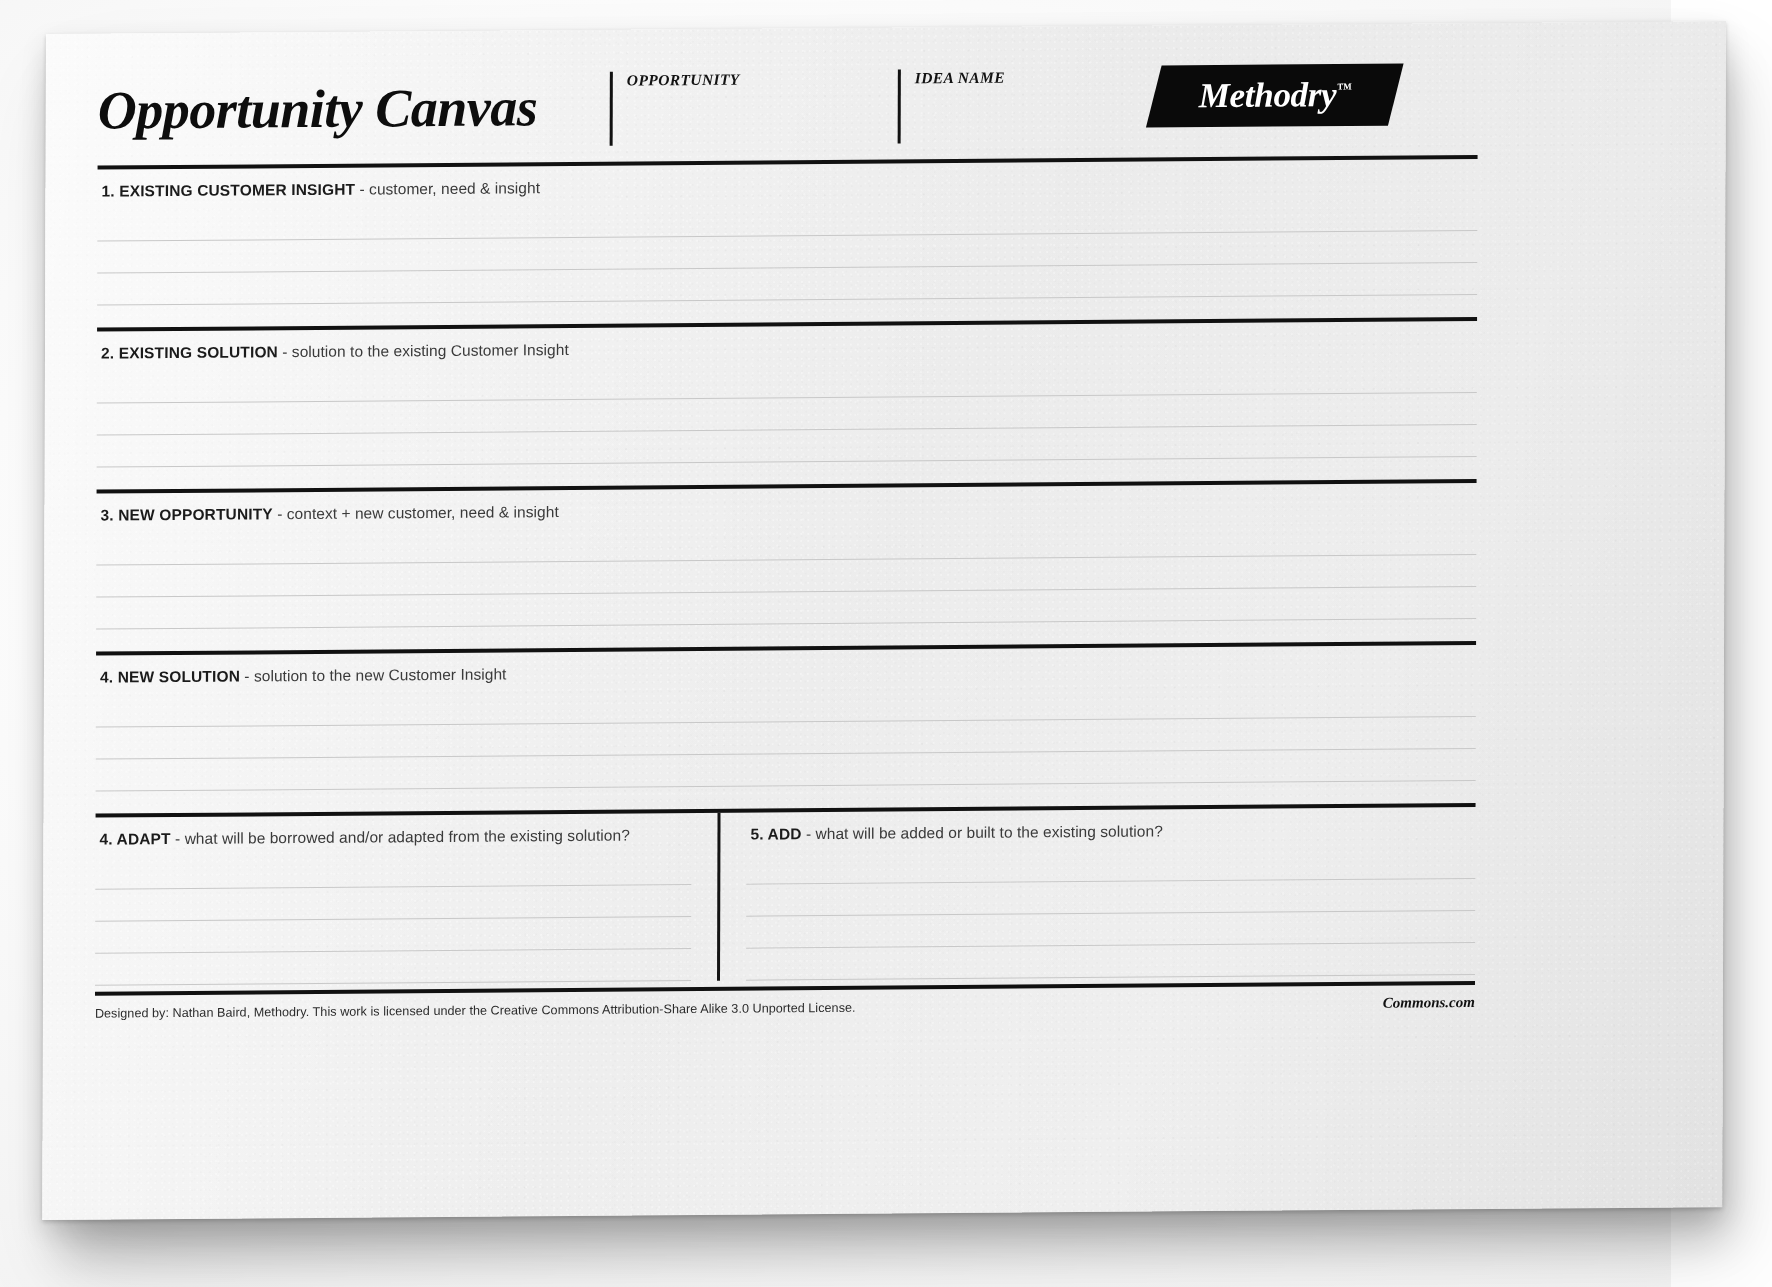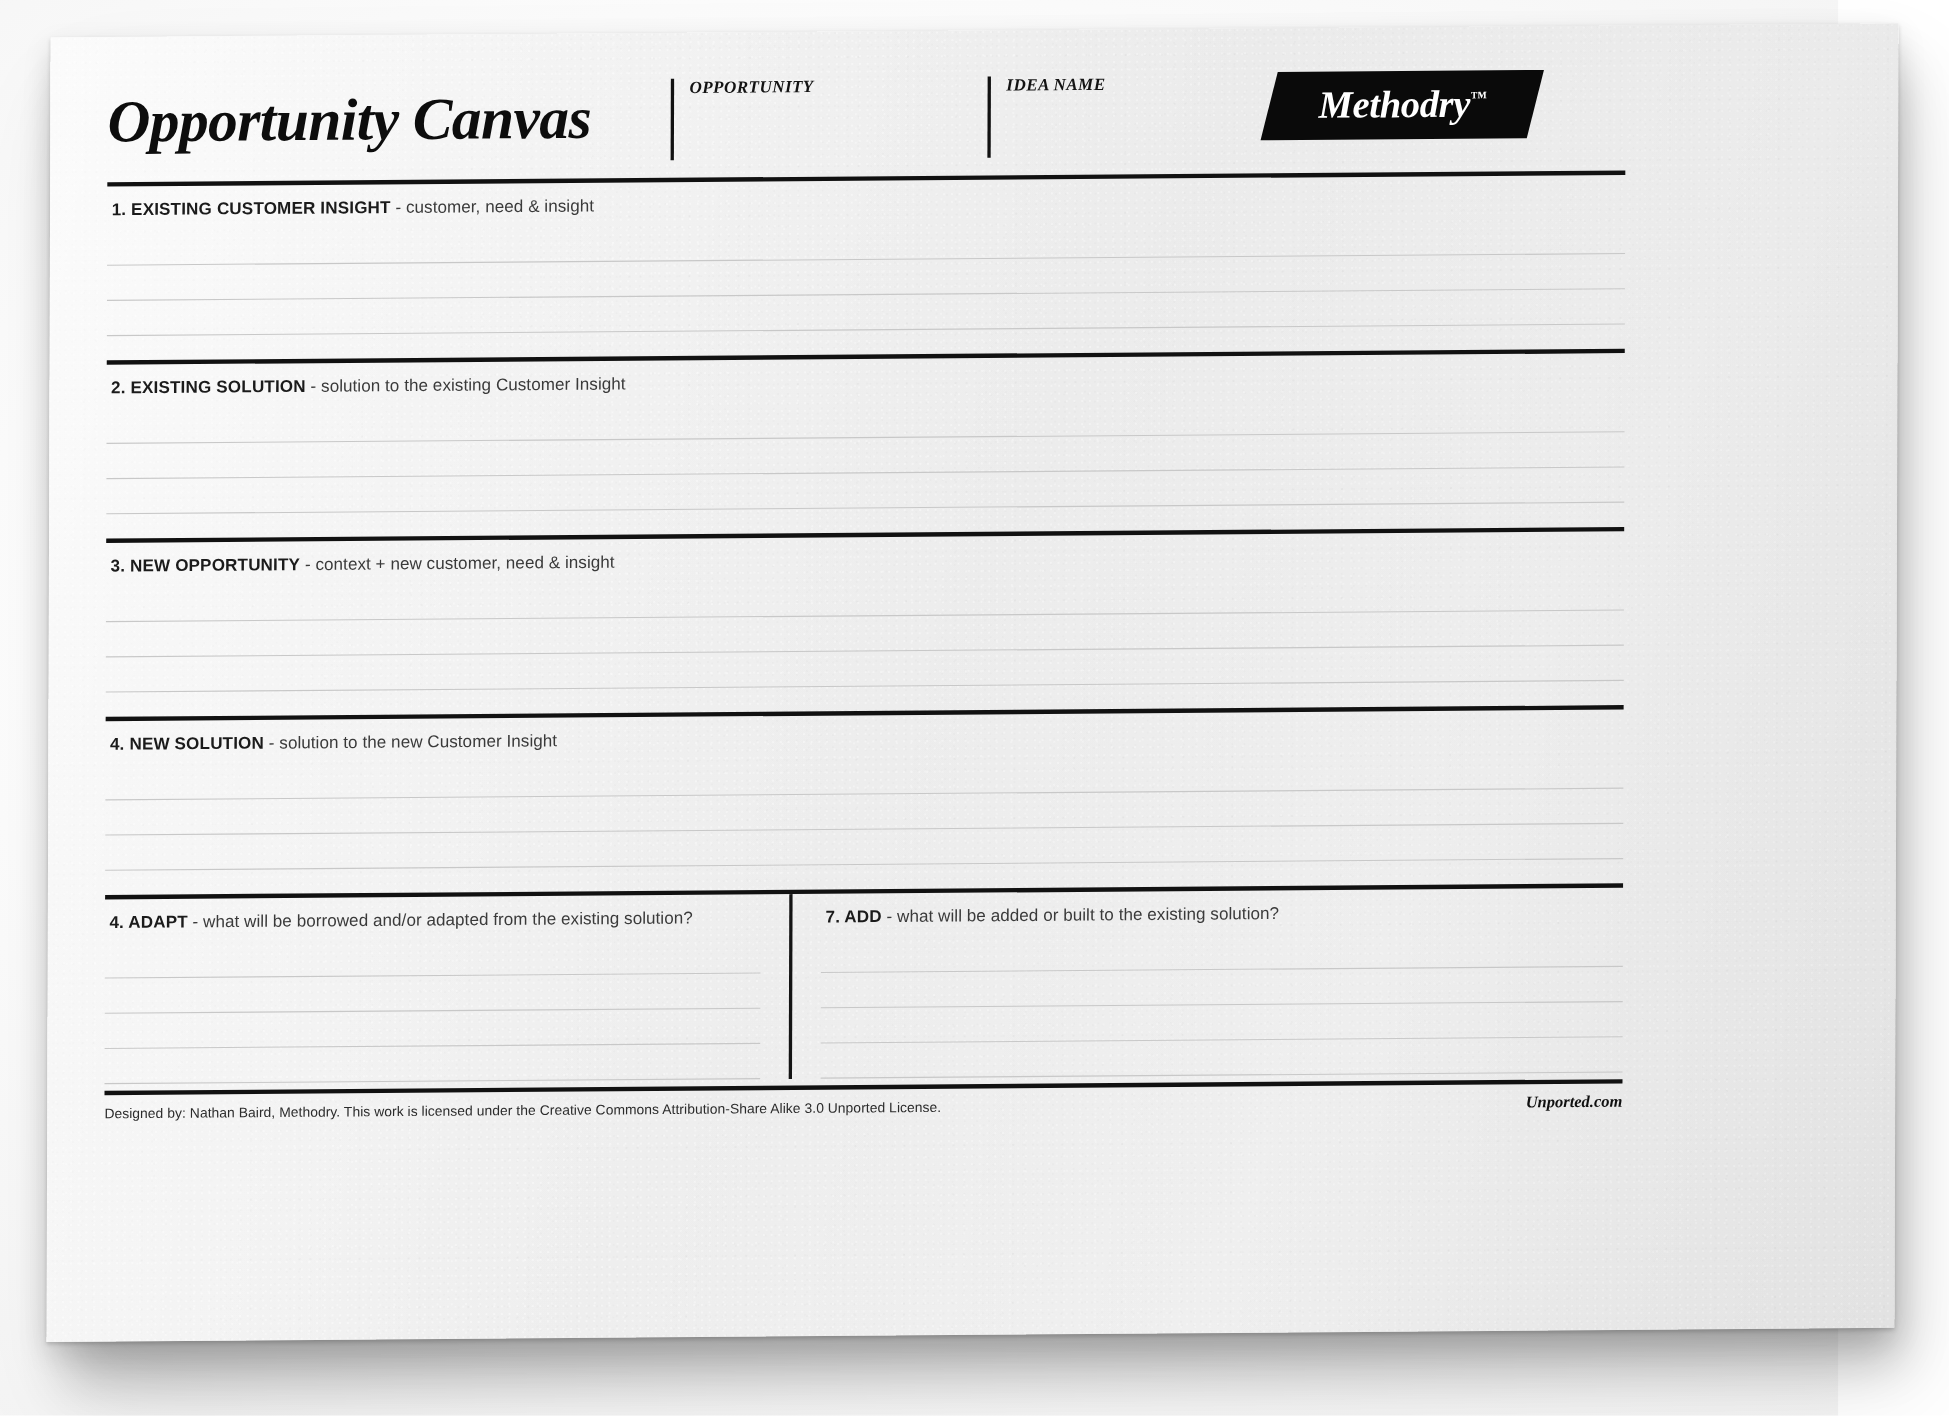--- a/index.html
+++ b/index.html
@@ -308,32 +308,32 @@
           <div class="sec-head"><span class="sec-num">4. ADAPT</span><span class="sec-desc"> - what will be borrowed and/or adapted from the existing solution?</span></div>
           <div class="lines">
             <div class="lrow"></div>
             <div class="lrow"></div>
             <div class="lrow"></div>
             <div class="lrow"></div>
           </div>
         </div>
 
         <div class="col right">
-          <div class="sec-head"><span class="sec-num">7. ADD</span><span class="sec-desc">  - what will be added or built to the existing solution?</span></div>
+          <div class="sec-head"><span class="sec-num">5. ADD</span><span class="sec-desc">  - what will be added or built to the existing solution?</span></div>
           <div class="lines">
             <div class="lrow"></div>
             <div class="lrow"></div>
             <div class="lrow"></div>
             <div class="lrow"></div>
           </div>
         </div>
       </div>
 
       <div class="rule-thick" style="margin-top:6px;"></div>
 
       <div class="footer">
         <div class="footer-left">Designed by: Nathan Baird, Methodry. This work is licensed under the Creative Commons Attribution-Share Alike 3.0 Unported License.</div>
-        <div class="footer-right">Unported.com</div>
+        <div class="footer-right">Commons.com</div>
       </div>
 
     </div>
   </div>
 </div>
 
 </body></html>

